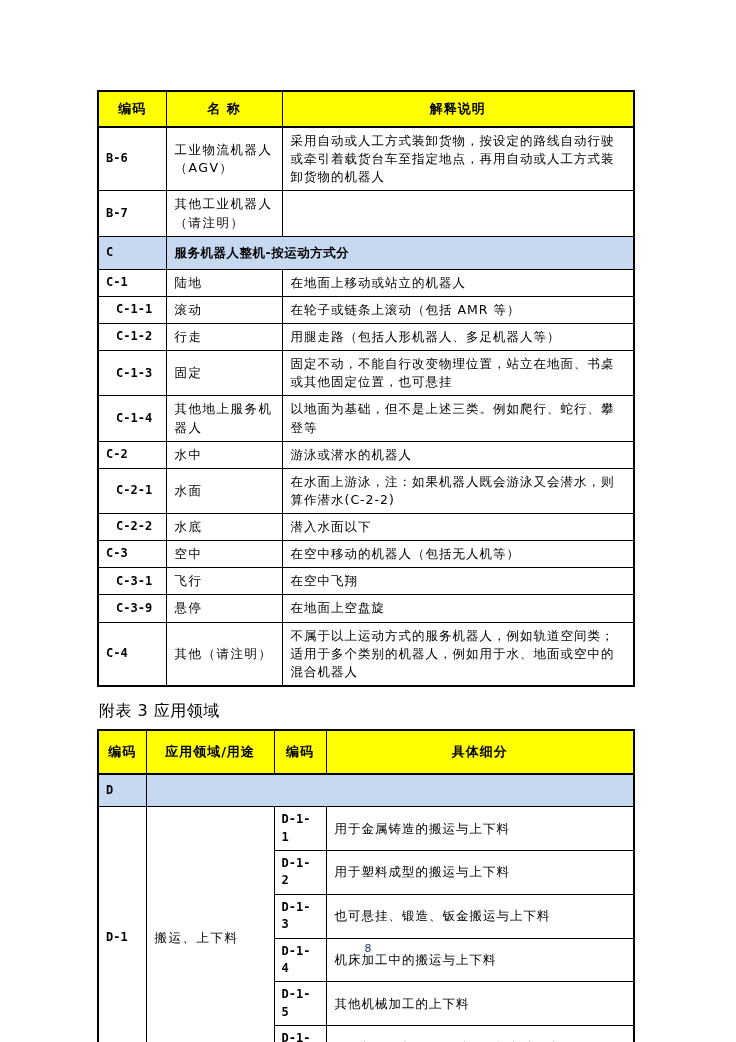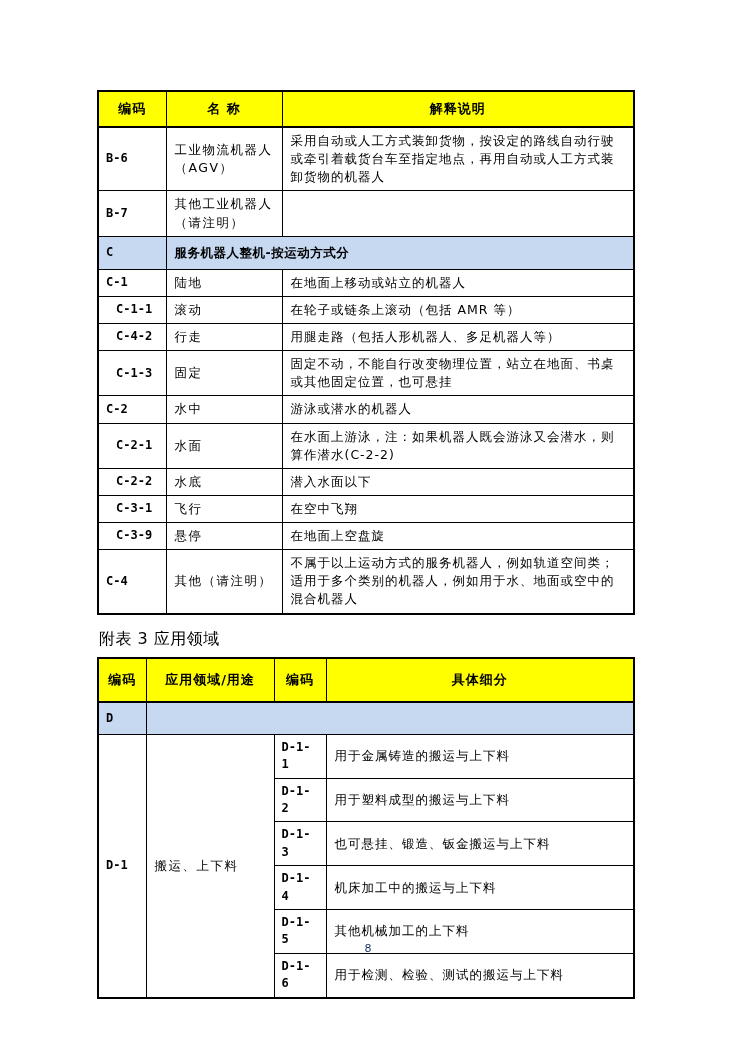--- a/index.html
+++ b/index.html
@@ -118,43 +118,53 @@
             <td class="code">C-1</td>
             <td class="name">陆地</td>
             <td class="desc">在地面上移动或站立的机器人</td>
           </tr>
           <tr>
             <td class="code indent">C-1-1</td>
             <td class="name">滚动</td>
             <td class="desc">在轮子或链条上滚动（包括 AMR 等）</td>
           </tr>
           <tr>
-            <td class="code indent">C-4-2</td>
+            <td class="code indent">C-1-2</td>
             <td class="name">行走</td>
             <td class="desc">用腿走路（包括人形机器人、多足机器人等）</td>
           </tr>
           <tr>
             <td class="code indent">C-1-3</td>
             <td class="name">固定</td>
             <td class="desc">固定不动，不能自行改变物理位置，站立在地面、书桌或其他固定位置，也可悬挂</td>
           </tr>
           <tr>
+            <td class="code indent">C-1-4</td>
+            <td class="name">其他地上服务机器人</td>
+            <td class="desc">以地面为基础，但不是上述三类。例如爬行、蛇行、攀登等</td>
+          </tr>
+          <tr>
             <td class="code">C-2</td>
             <td class="name">水中</td>
             <td class="desc">游泳或潜水的机器人</td>
           </tr>
           <tr>
             <td class="code indent">C-2-1</td>
             <td class="name">水面</td>
             <td class="desc">在水面上游泳，注：如果机器人既会游泳又会潜水，则算作潜水(C-2-2)</td>
           </tr>
           <tr>
             <td class="code indent">C-2-2</td>
             <td class="name">水底</td>
             <td class="desc">潜入水面以下</td>
+          </tr>
+          <tr>
+            <td class="code">C-3</td>
+            <td class="name">空中</td>
+            <td class="desc">在空中移动的机器人（包括无人机等）</td>
           </tr>
           <tr>
             <td class="code indent">C-3-1</td>
             <td class="name">飞行</td>
             <td class="desc">在空中飞翔</td>
           </tr>
           <tr>
             <td class="code indent">C-3-9</td>
             <td class="name">悬停</td>
             <td class="desc">在地面上空盘旋</td>

